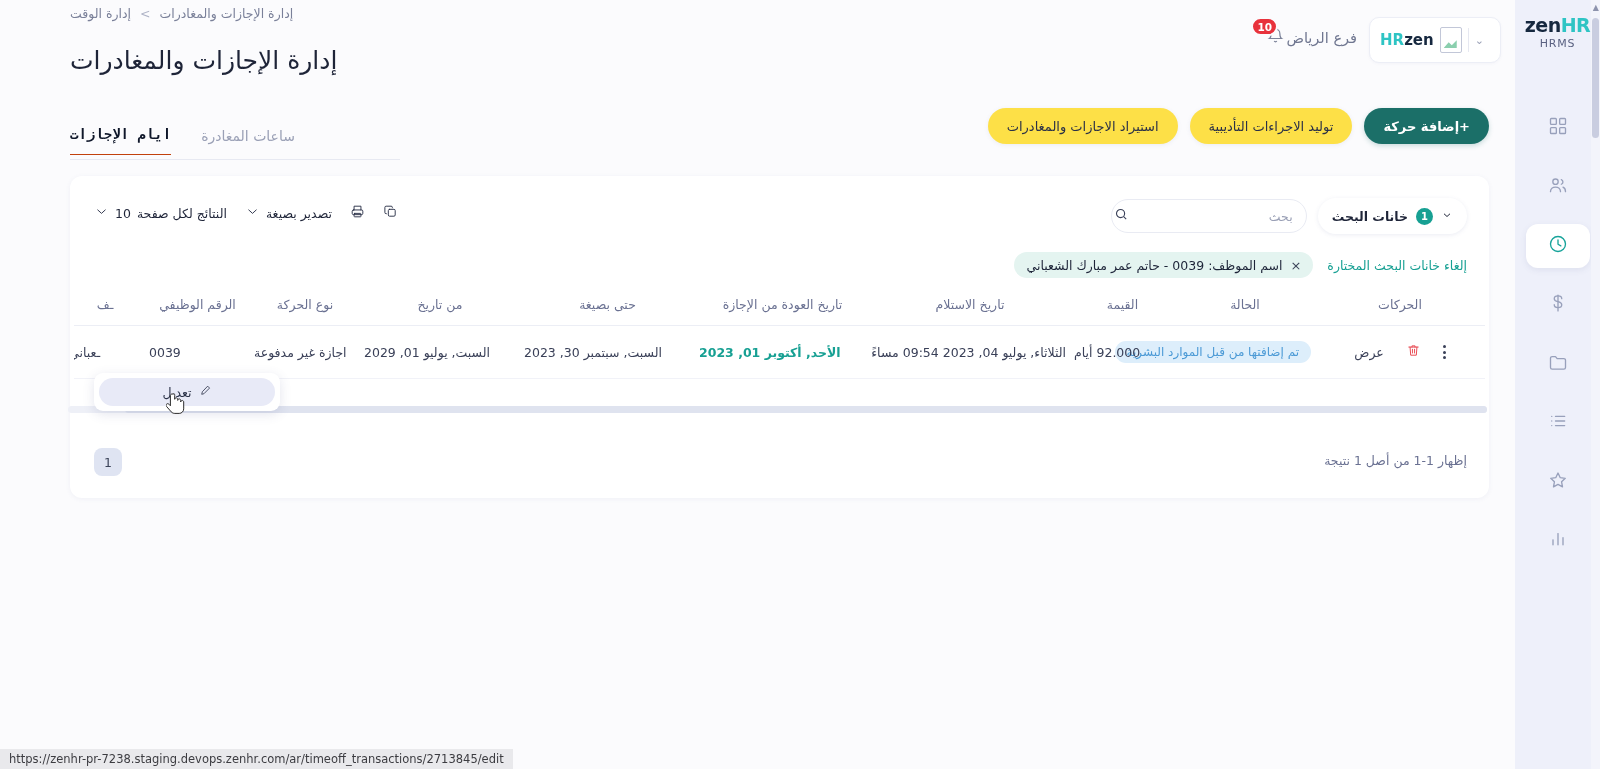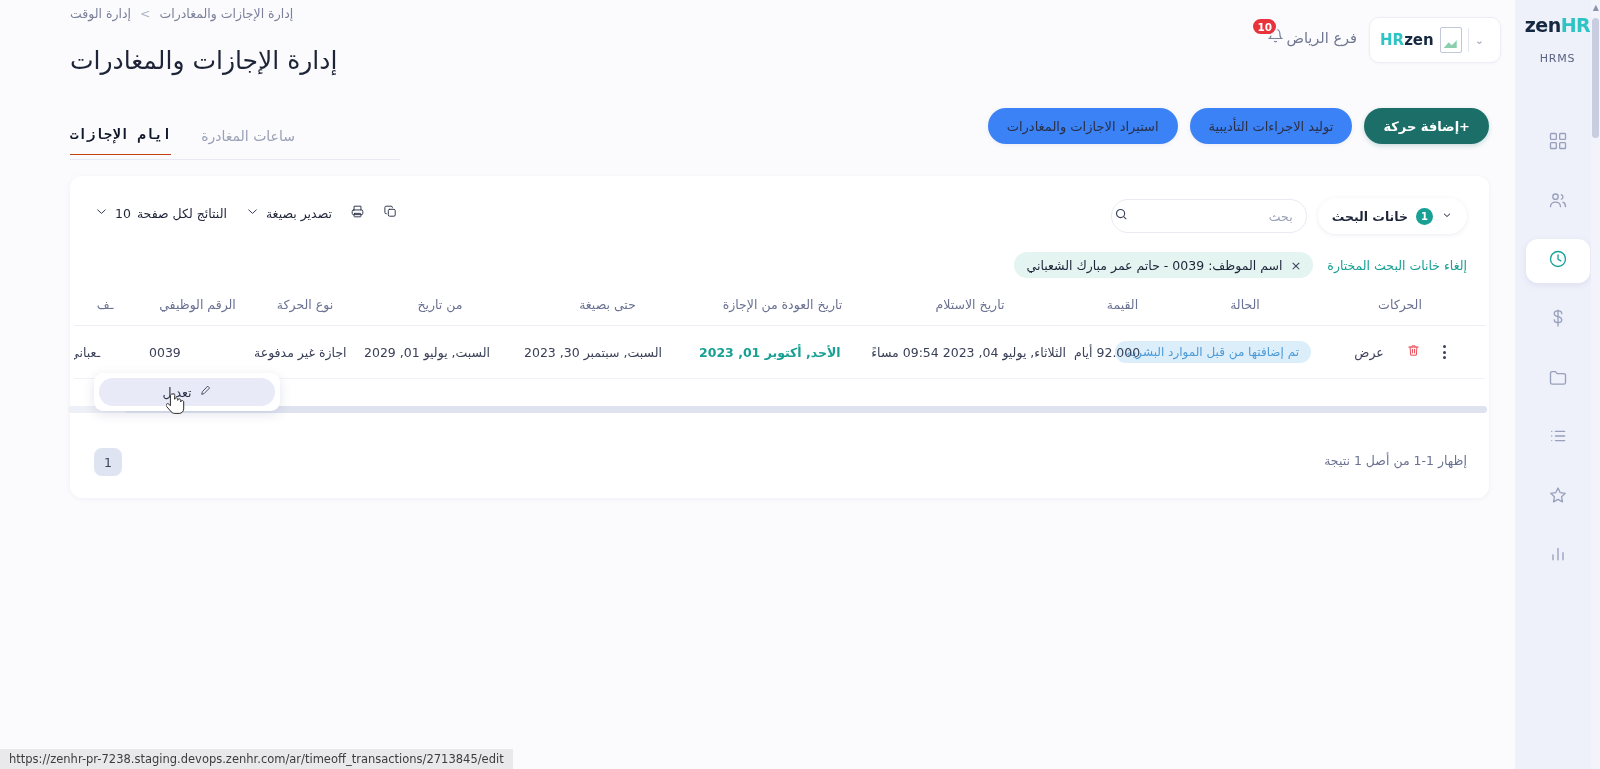--- a/index.html
+++ b/index.html
@@ -11,21 +11,21 @@
   body { position: relative; }
 
   
   .rail {
     position: absolute; top: 0; right: 0; width: 85px; height: 769px;
     background: #eef0fa; display: flex; flex-direction: column; align-items: center;
   }
   .rail-logo { margin-top: 14px; text-align: center; }
   .rail-logo .zen { font-size: 19px; font-weight: bold; color: #16283f; letter-spacing: -.5px; }
   .rail-logo .hr { font-size: 19px; font-weight: bold; color: #2ec4c4; letter-spacing: -.5px; }
-  .rail-logo .hrms { font-size: 11px; color: #5b6282; margin-top: 16px; letter-spacing: .8px; }
+  .rail-logo .hrms { font-size: 11px; color: #5b6282; margin-top: 1px; letter-spacing: .8px; }
   .rail-icons { margin-top: 56px; width: 100%; display: flex; flex-direction: column; align-items: center; }
   .rail-item {
     width: 64px; height: 44px; margin-bottom: 15px;
     display: flex; align-items: center; justify-content: center;
     border-radius: 12px; cursor: pointer;
   }
   .rail-item.active { background: #ffffff; box-shadow: 0 2px 6px rgba(80,90,140,.10); }
   .rail-item svg { width: 20px; height: 20px; stroke: #98a0bb; fill: none; stroke-width: 1.6;
                    stroke-linecap: round; stroke-linejoin: round; }
   .rail-item.active svg { stroke: #16a39a; }
@@ -73,21 +73,21 @@
 
   
   .actions { position: absolute; top: 108px; right: 26px; display: flex; gap: 12px; }
   .btn {
     height: 36px; border-radius: 19px; padding: 0 19px; font-size: 13px;
     display: flex; align-items: center; justify-content: center; cursor: pointer;
     border: none; white-space: nowrap;
     font-family: "DejaVu Sans", "Liberation Sans", sans-serif;
   }
   .btn-primary { background: #1b6f68; color: #fff; font-weight: 600; box-shadow: 0 2px 5px rgba(27,111,104,.22); }
-  .btn-ghost { background: #3b82f6; color: #2a3047; box-shadow: 0 1px 4px rgba(100,110,160,.10); }
+  .btn-ghost { background: #fde047; color: #2a3047; box-shadow: 0 1px 4px rgba(100,110,160,.10); }
 
   
   .tabs { position: absolute; top: 126px; left: 70px; display: flex; gap: 30px; align-items: flex-end; }
   .tab { font-size: 14px; color: #9aa0b6; padding-bottom: 11px; cursor: pointer; }
   .tab.active { color: #0f172a; font-weight: bold; border-bottom: 1px solid #c2410c; font-family: Liberation Mono, monospace; }
   .tabs-rule { position: absolute; top: 159px; left: 70px; width: 330px; height: 1px; background: #e7e9f2; }
 
   
   .card {
     position: absolute; top: 176px; right: 26px; left: 70px; height: 322px;

